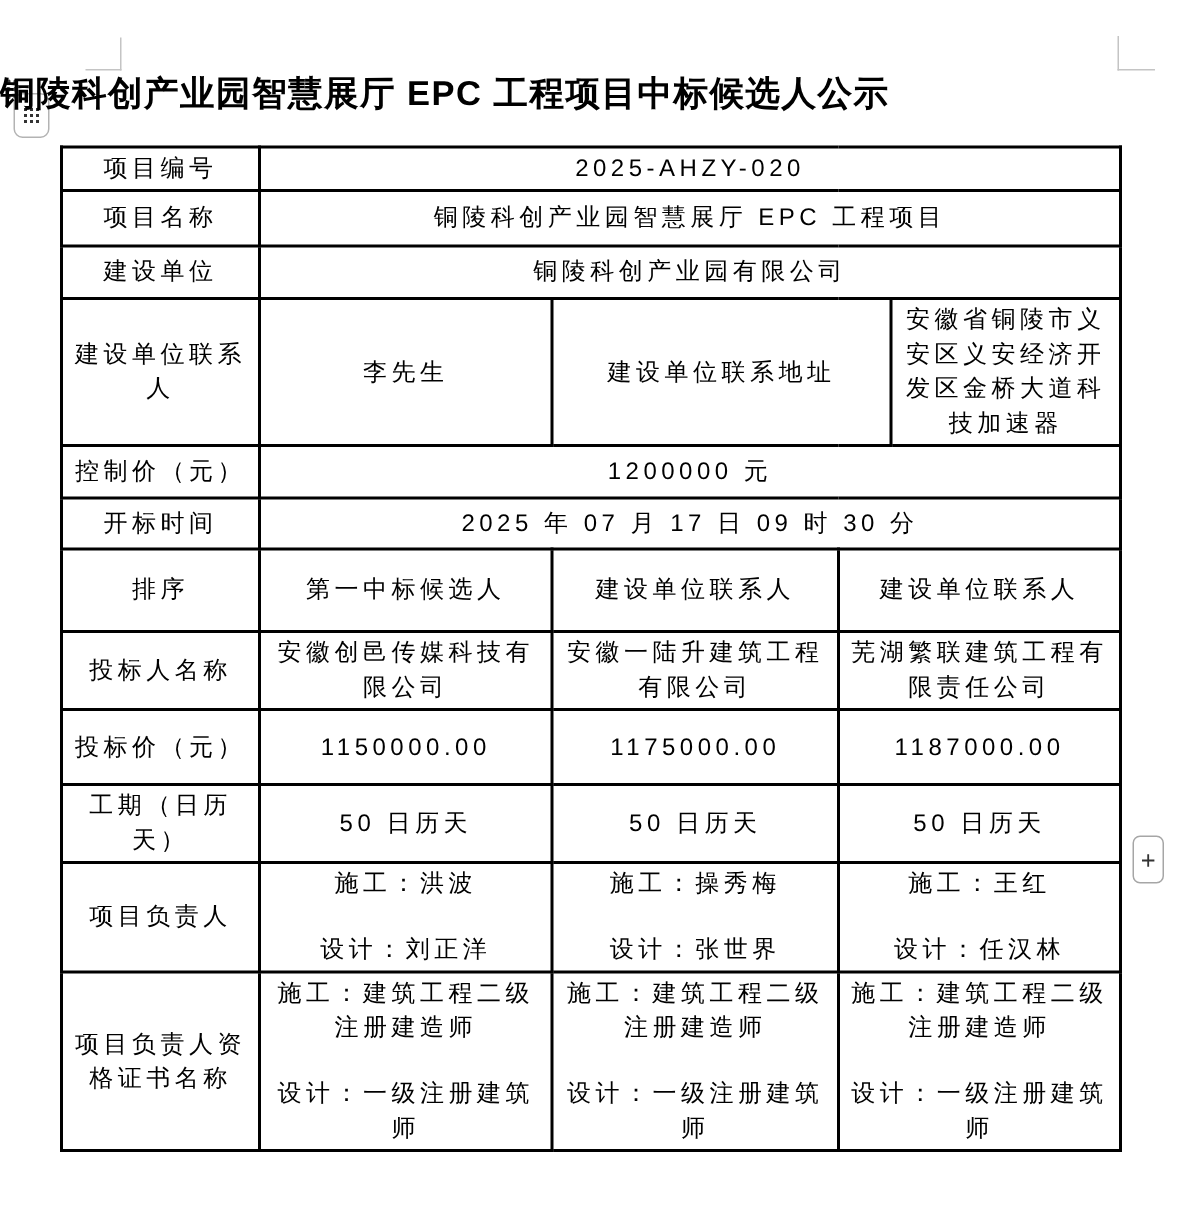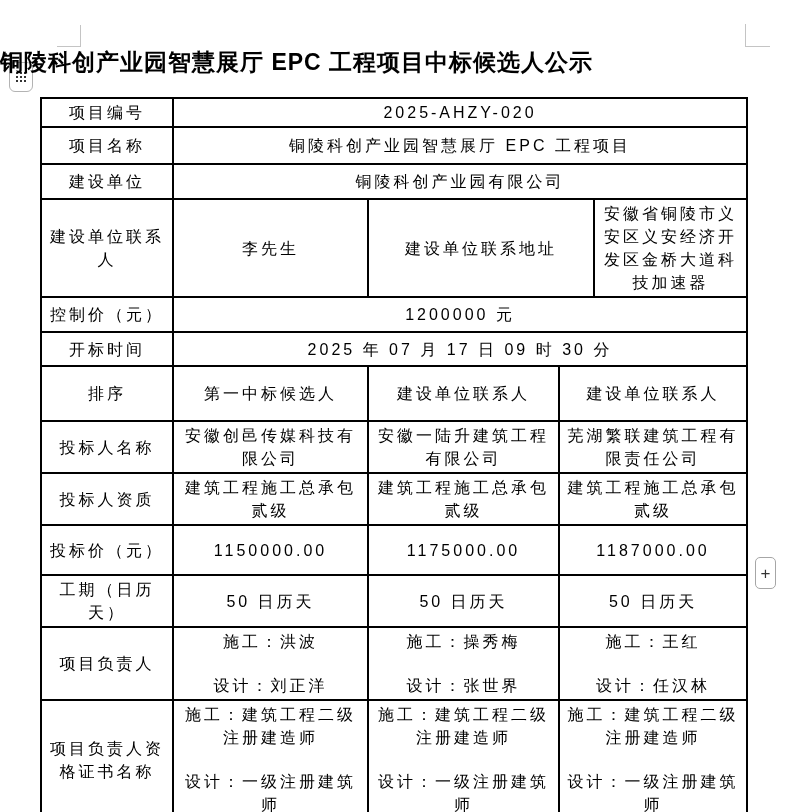--- a/index.html
+++ b/index.html
@@ -132,26 +132,20 @@
     <td colspan="2">建设单位联系人</td>
   </tr>
 
   <tr class="r8">
     <td class="lab">投标人名称</td>
     <td>安徽创邑传媒科技有限公司</td>
     <td>安徽一陆升建筑工程有限公司</td>
     <td colspan="2">芜湖繁联建筑工程有限责任公司</td>
   </tr>
 
-  <tr class="r9">
-    <td class="lab">投标人资质</td>
-    <td>建筑工程施工总承包贰级</td>
-    <td>建筑工程施工总承包贰级</td>
-    <td colspan="2">建筑工程施工总承包贰级</td>
-  </tr>
 
   <tr class="r10">
     <td class="lab">投标价（元）</td>
     <td>1150000.00</td>
     <td>1175000.00</td>
     <td colspan="2">1187000.00</td>
   </tr>
 
   <tr class="r11">
     <td class="lab">工期（日历天）</td>

